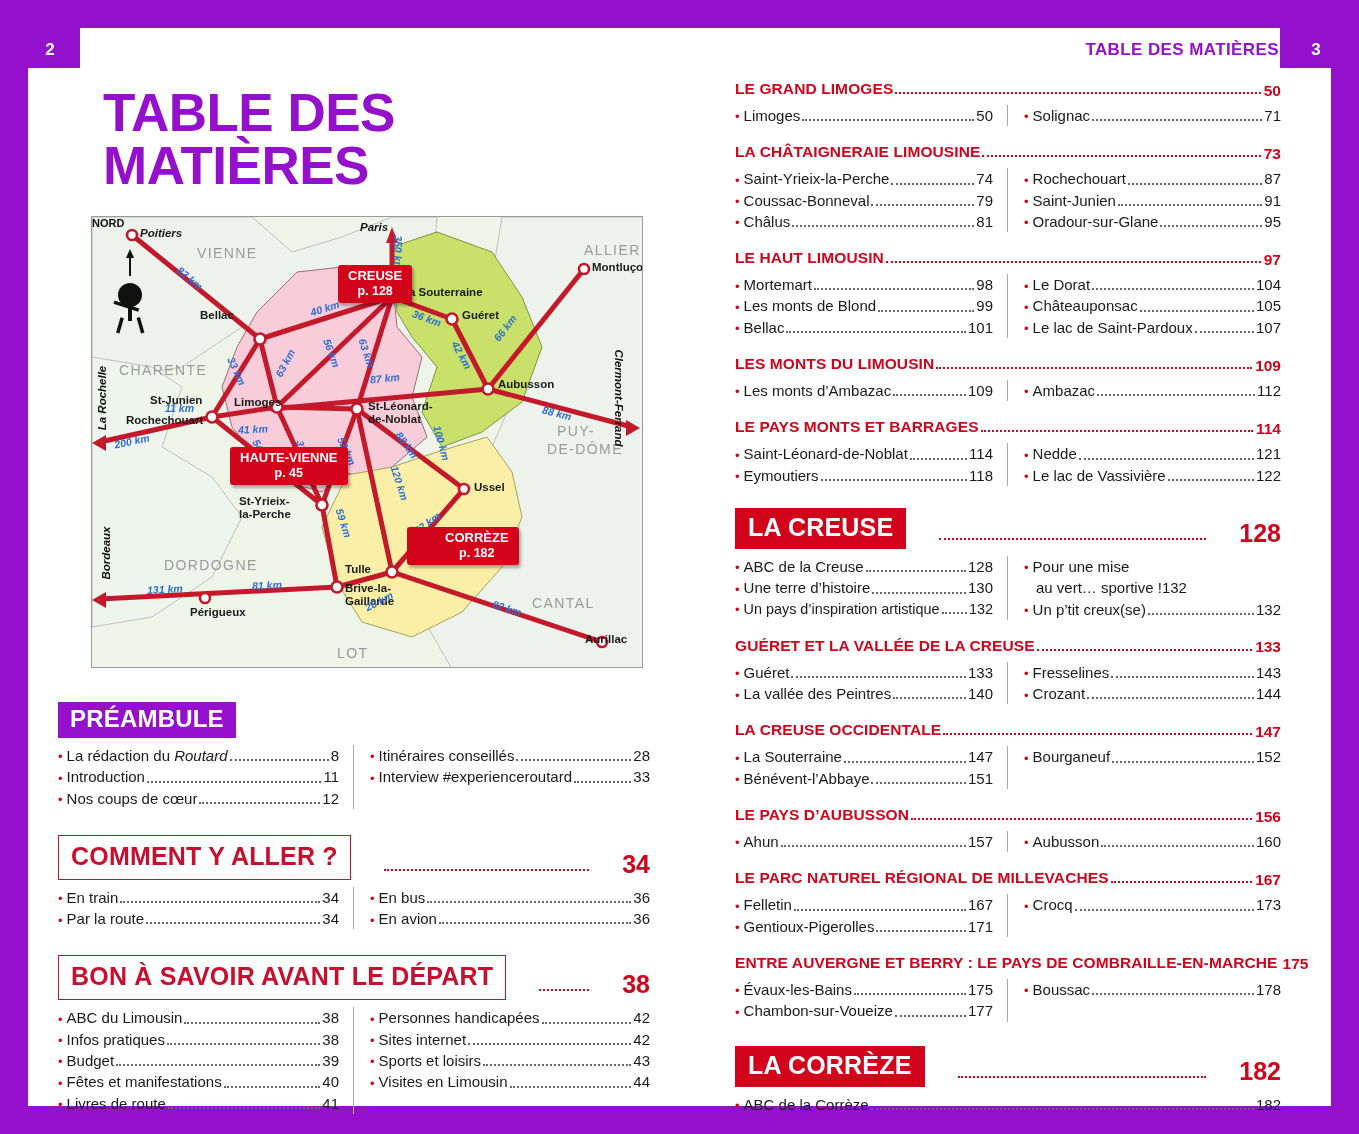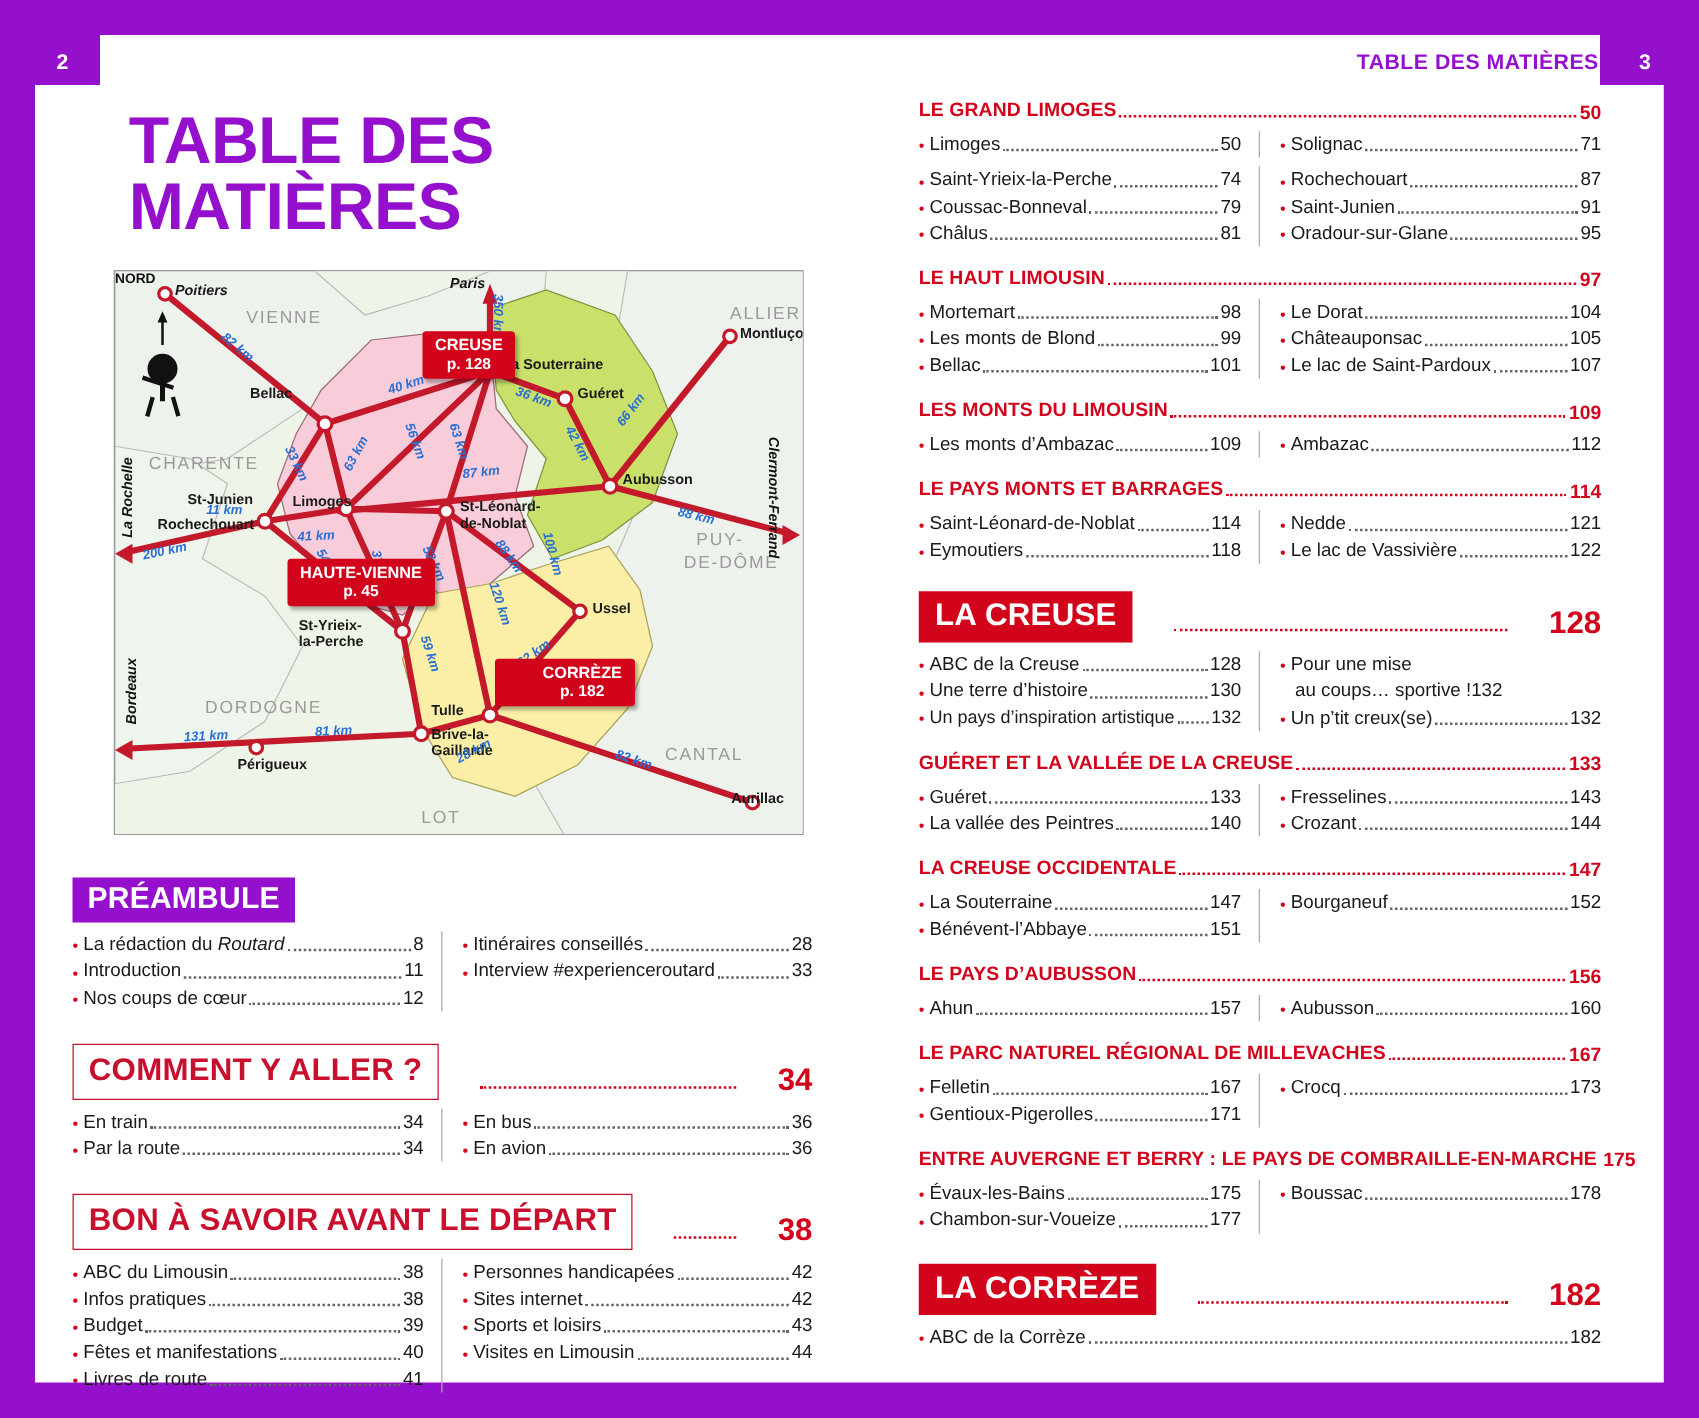--- a/index.html
+++ b/index.html
@@ -407,21 +407,21 @@
       <div class="map-dist" style="left:400px;top:385px;transform:rotate(18deg);">82 km</div>
 
       <div class="map-badge" style="left:246px;top:48px;">
         <span>CREUSE</span>
         <small>p. 128</small>
       </div>
       <div class="map-badge" style="left:138px;top:230px;">
         <span>HAUTE-VIENNE</span>
         <small>p. 45</small>
       </div>
-      <div class="map-badge" style="left:304px;top:310px;padding-left:38px;">
+      <div class="map-badge" style="left:315px;top:310px;padding-left:38px;">
         <span>CORRÈZE</span>
         <small>p. 182</small>
       </div>
     </div>
 
     <div class="sec" style="margin-top:34px;">
       <div>
         <span class="hdr-purple">PRÉAMBULE</span>
       </div>
       <div class="entries">
@@ -592,20 +592,25 @@
               <span class="bullet">•</span>
               <span class="etext">Solignac</span>
               <span class="edots"></span>
               <span class="epage">71</span>
             </div>
         </div>
       </div>
     </div>
 
     <div>
+      <div class="rhdr-row">
+        <span class="rhdr-text">LA CHÂTAIGNERAIE LIMOUSINE</span>
+        <span class="rhdr-dots"></span>
+        <span class="rhdr-page">73</span>
+      </div>
       <div class="entries">
         <div class="ecol first">
           <div class="entry">
               <span class="bullet">•</span>
               <span class="etext">Saint-Yrieix-la-Perche</span>
               <span class="edots"></span>
               <span class="epage">74</span>
             </div>
           <div class="entry">
               <span class="bullet">•</span>
@@ -783,21 +788,21 @@
               <span class="edots"></span>
               <span class="epage">132</span>
             </div>
         </div>
         <div class="ecol second">
           <div class="entry">
               <span class="bullet">•</span>
               <span class="etext">Pour une mise</span>
             </div>
           <div class="entry-sub">
-              <span class="etext">au coups… sportive !</span>
+              <span class="etext">au vert… sportive !</span>
               <span class="edots"></span>
               <span class="epage">132</span>
             </div>
           <div class="entry">
               <span class="bullet">•</span>
               <span class="etext">Un p’tit creux(se)</span>
               <span class="edots"></span>
               <span class="epage">132</span>
             </div>
         </div>

